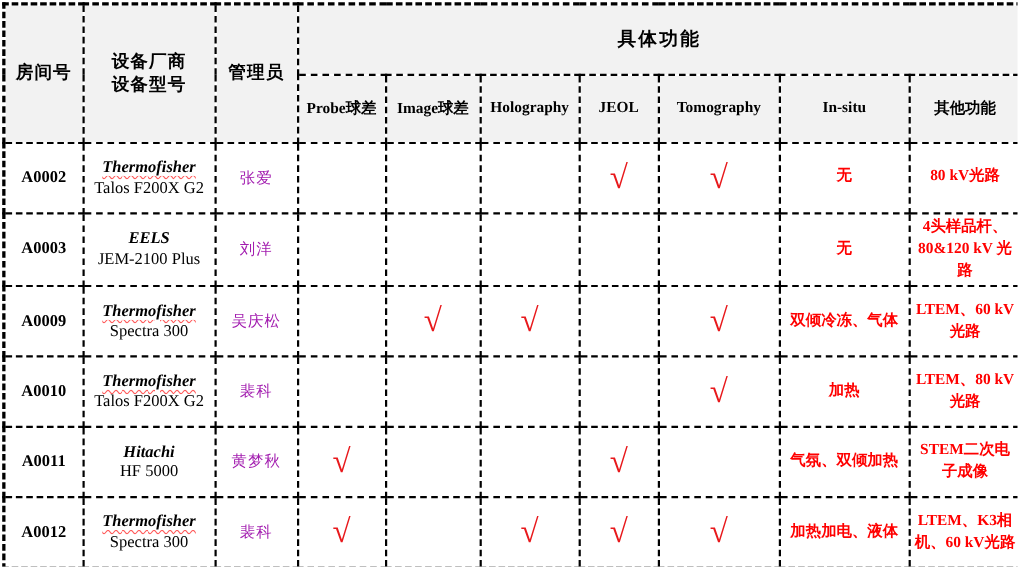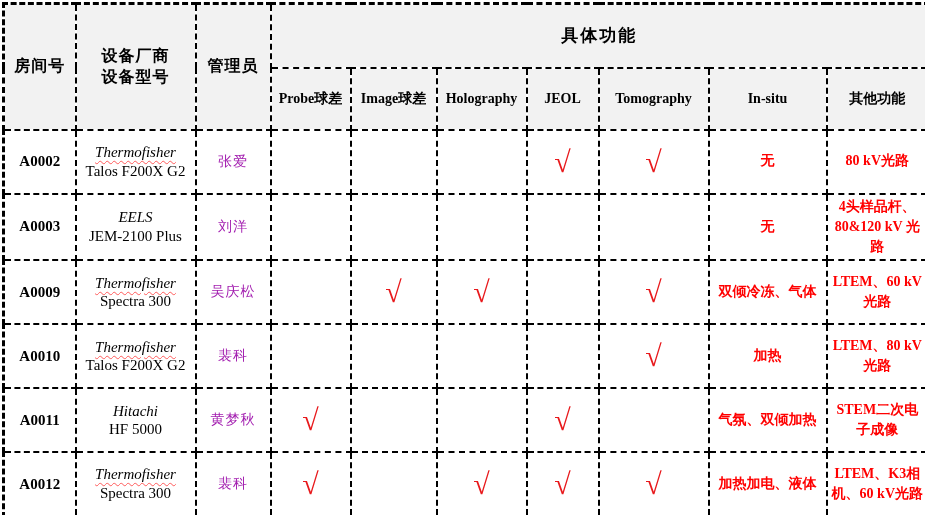--- a/index.html
+++ b/index.html
@@ -40,21 +40,21 @@
   th.h-vendor { }
   tr.header-top { height: 64px; }
   tr.header-sub { height: 62px; }
   tbody tr { height: 64px; }
   td.room {
     font-weight: bold;
     font-size: 15px;
     color: #000000;
   }
   td.vendor-model { font-size: 15px; color: #000000; line-height: 1.25; }
-  .vendor { font-style: italic; display: inline-block; }
+  .vendor { font-style: italic; display: inline-block; font-weight: bold; }
   .vendor.wavy {
     text-decoration: underline;
     text-decoration-style: wavy;
     text-decoration-color: #ff5a5a;
     text-decoration-thickness: 1px;
     text-underline-offset: 3px;
   }
   .model { display: block; }
   td.admin { font-size: 14px; color: #a21caf; letter-spacing: 1px; }
   td.check {

